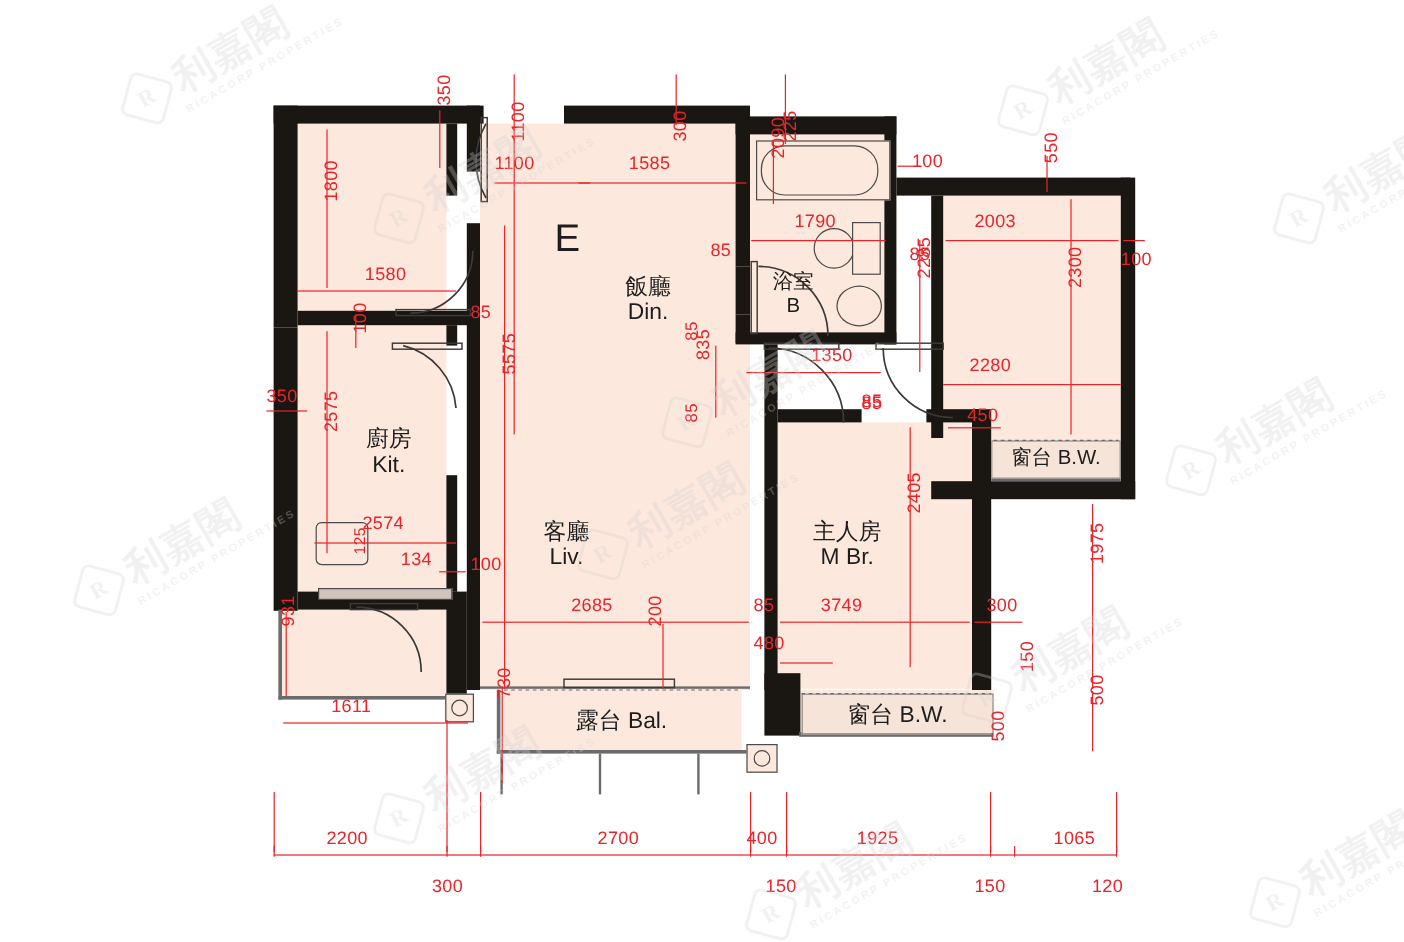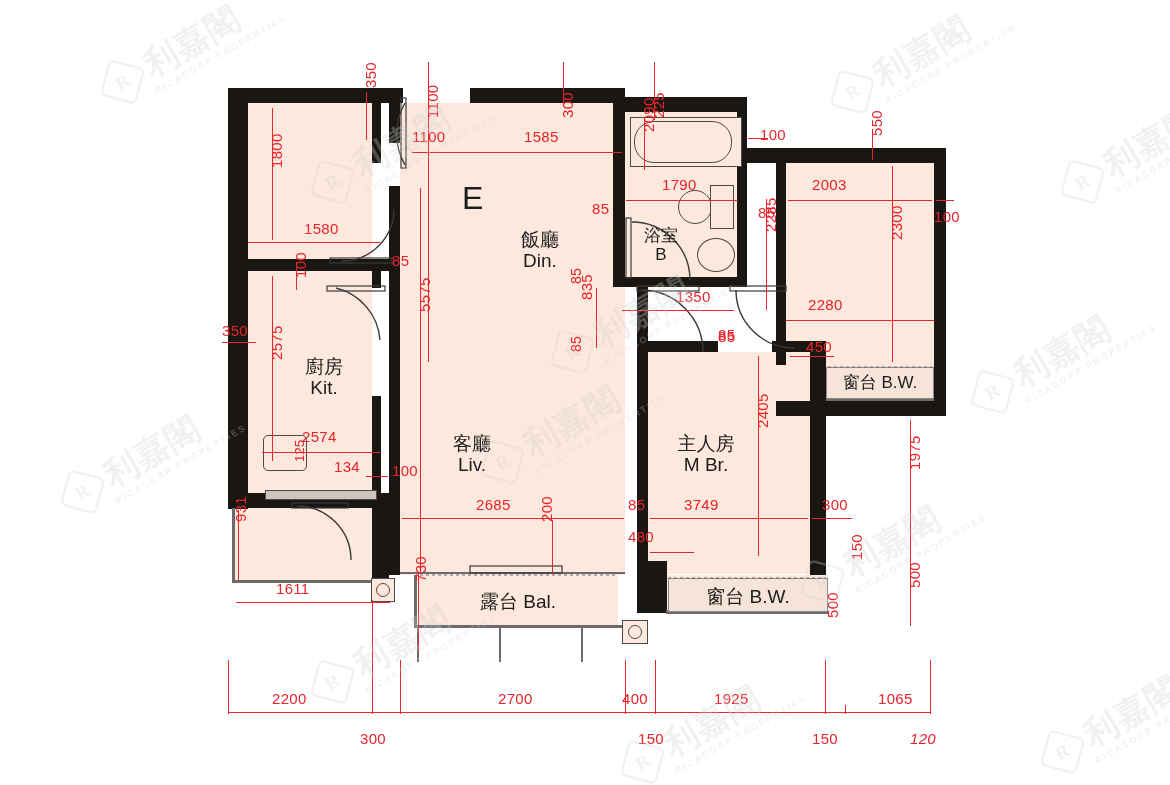--- a/index.html
+++ b/index.html
@@ -283,21 +283,21 @@
   <div class="tick" style="left:930px;top:705px;"></div>
   <div class="dtxt" style="left:272px;top:690px;">2200</div>
   <div class="dtxt" style="left:498px;top:690px;">2700</div>
   <div class="dtxt" style="left:622px;top:690px;">400</div>
   <div class="dtxt" style="left:714px;top:690px;">1925</div>
   <div class="dtxt" style="left:858px;top:690px;margin-left:20px;">1065</div>
 
   <div class="dtxt" style="left:360px;top:730px;">300</div>
   <div class="dtxt" style="left:638px;top:730px;">150</div>
   <div class="dtxt" style="left:812px;top:730px;">150</div>
-  <div class="dtxt" style="left:910px;top:730px;font-style:italic;">120</div>
+  <div class="dtxt" style="left:910px;top:730px;">120</div>
 
   <div class="dim dimv" style="left:228px;top:660px;height:50px;"></div>
   <div class="dim dimv" style="left:372px;top:600px;height:110px;"></div>
   <div class="dim dimv" style="left:400px;top:660px;height:50px;"></div>
   <div class="dim dimv" style="left:625px;top:660px;height:50px;"></div>
   <div class="dim dimv" style="left:655px;top:660px;height:50px;"></div>
   <div class="dim dimv" style="left:825px;top:660px;height:50px;"></div>
   <div class="dim dimv" style="left:930px;top:660px;height:50px;"></div>
 </div>
 

